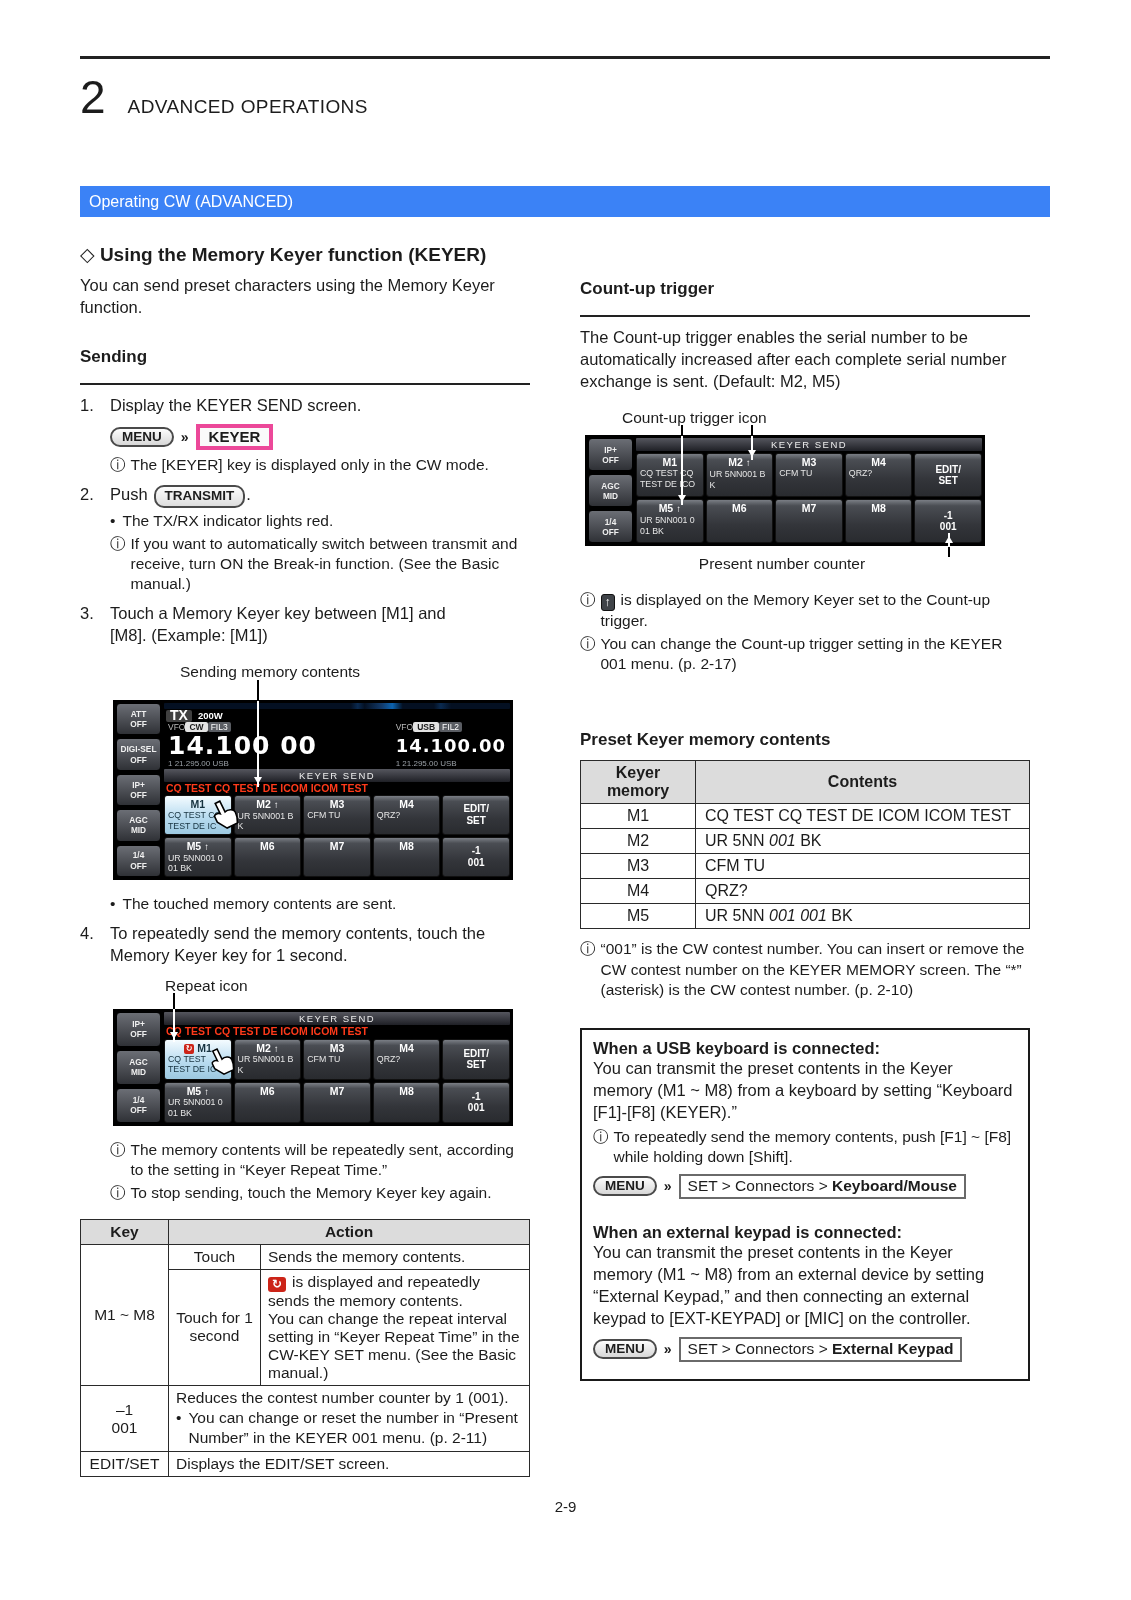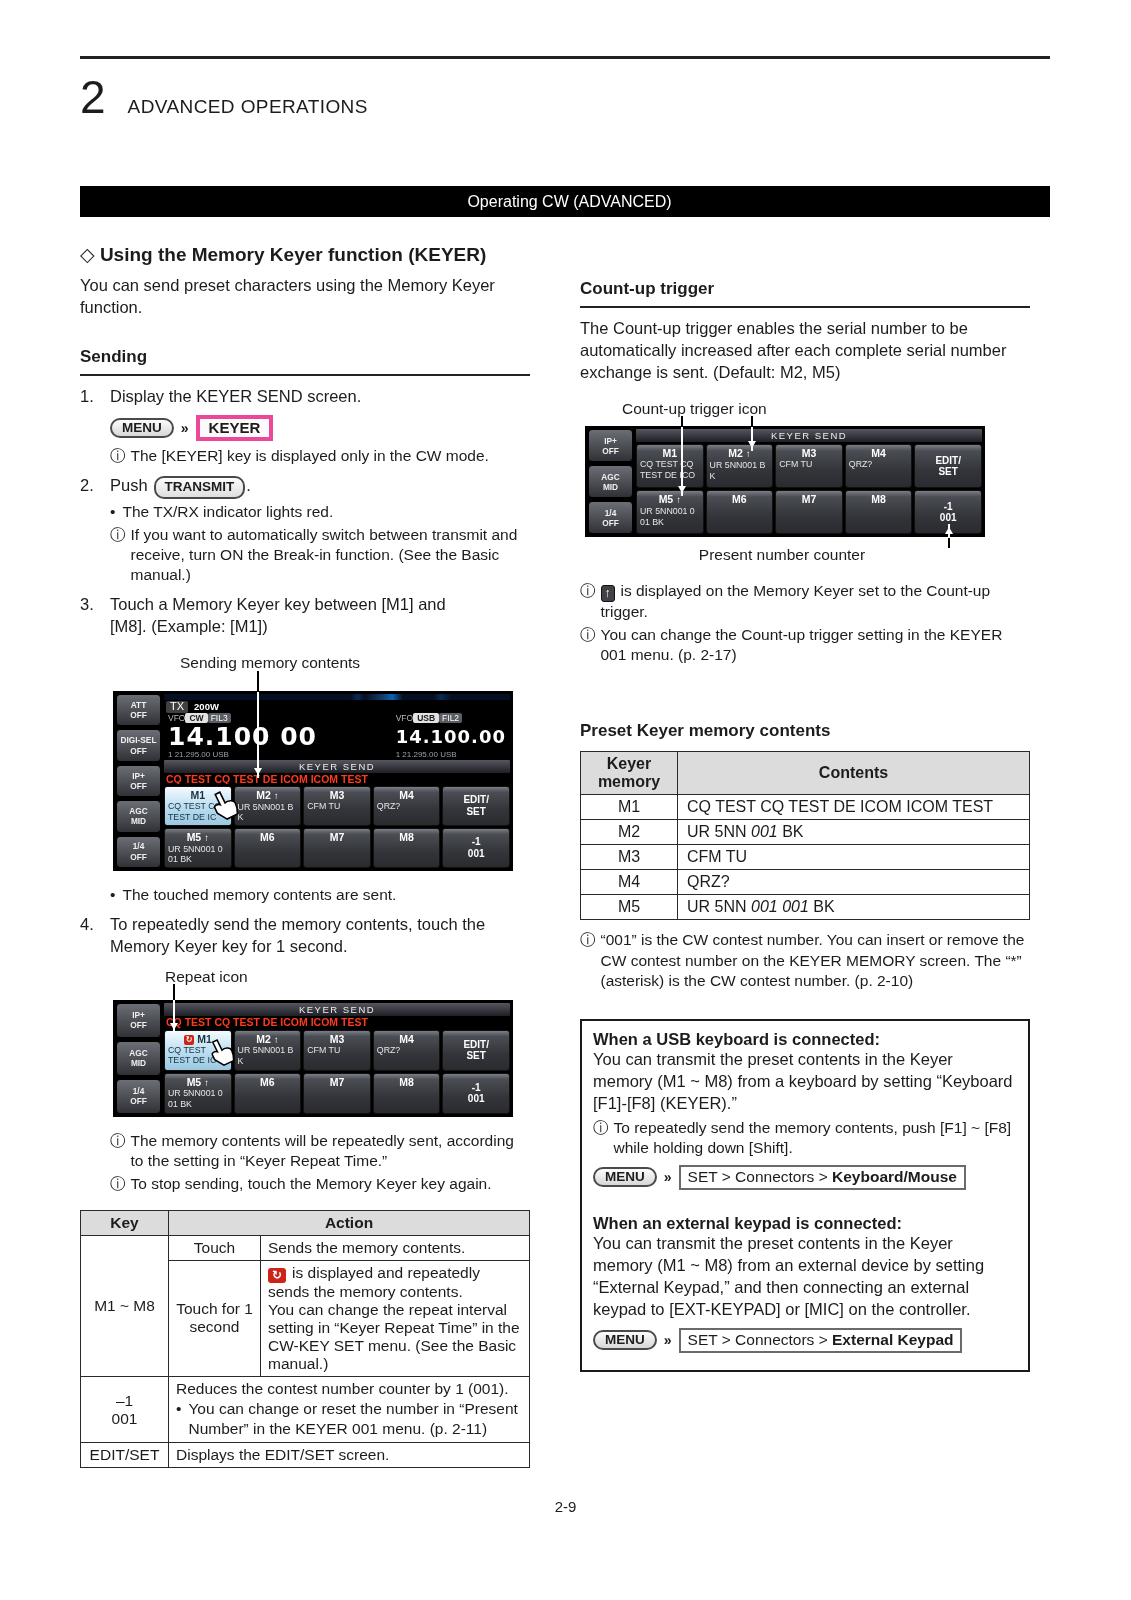--- a/index.html
+++ b/index.html
@@ -4,32 +4,32 @@
 <style>
   * { margin:0; padding:0; box-sizing:border-box; }
   html,body { background:#fff; }
   .page { position:relative; width:1131px; height:1600px; background:#fff; overflow:hidden;
           font-family:"Liberation Sans","DejaVu Sans",sans-serif; color:#1c1c1c; }
 
   .toprule { position:absolute; left:80px; top:56px; width:970px; height:3px; background:#222; }
   .chapter { position:absolute; left:80px; top:70px; display:flex; align-items:baseline; gap:22px; }
   .chapter .num { font-size:46px; font-weight:400; }
   .chapter .ctitle { font-size:19px; letter-spacing:.4px; }
-  .banner { position:absolute; left:80px; top:186px; width:970px; height:31px; background:#000000;
-            color:#fff; font-size:16px; line-height:31px; padding-left:9px;text-align:center; }
+  .banner { position:absolute; left:80px; top:186px; width:970px; height:31px; background:#3b82f6;
+            color:#fff; font-size:16px; line-height:31px; padding-left:9px; }
   .pageno { position:absolute; left:0; right:0; top:1498px; text-align:center; font-size:15px; }
 
   .col { position:absolute; top:243px; }
   .col-l { left:80px; width:450px; }
   .col-r { left:580px; width:450px; }
 
   .sec-head { font-size:19px; font-weight:bold; margin-bottom:9px; }
   .body { font-size:16.5px; line-height:1.33; }
   .col-l > .body { max-width:432px; }
-  .rule-head { font-size:17px; font-weight:bold; border-bottom:2.5px solid #222; padding-bottom:7px;
+  .rule-head { font-size:17px; font-weight:bold; border-bottom:2.5px solid #222; padding-bottom:16px;
                margin:28px 0 10px 0; }
   .rule-head.first { margin-top:36px; }
   .sub-head { font-size:17px; font-weight:bold; margin:56px 0 10px 0; }
 
   .step { display:flex; gap:8px; font-size:16.5px; line-height:1.33; margin-top:9px; }
   .step .n { flex:none; width:22px; }
   .note { display:flex; gap:5px; font-size:15.5px; line-height:1.3; margin:3px 0 3px 30px; }
   .note .i { flex:none; }
   .note .nt { flex:1; }
   .bullet-line { display:flex; gap:7px; font-size:15.5px; line-height:1.3; margin:3px 0 3px 30px; }
@@ -62,21 +62,21 @@
   .rs-b { height:180px; margin:18px 0 0 33px; }
   .rs-c { height:117px; margin:13px 0 0 33px; }
   .rs-side { width:45px; flex:none; display:flex; flex-direction:column; gap:3px; }
   .rs-btn { flex:1; background:linear-gradient(#6b6e75,#2f3136); border:1px solid #000; border-radius:4px;
             color:#f0f0f0; font-size:8.3px; font-weight:bold; display:flex; flex-direction:column;
             align-items:center; justify-content:center; line-height:1.25; text-align:center; }
   .rs-main { flex:1; min-width:0; display:flex; flex-direction:column; }
   .rs-scope { height:6px; border-radius:1px;
      background:linear-gradient(90deg,#041022 0%,#041022 54%,#0a2a50 56%,#041022 58%,#123a6a 63%,#0b63b0 66%,#041022 69%,#041022 78%,#0a2a50 80%,#041022 83%,#041022 100%); }
   .rs-txrow { height:13px; display:flex; align-items:center; padding:0 2px; margin-top:1px; }
-  .tx-badge { background:#404040; color:#fff; font-size:11px; font-weight:normal; padding:0 4px 1px; border-radius:2px; line-height:11px; }
+  .tx-badge { background:#404040; color:#fff; font-size:14px; font-weight:bold; padding:0 4px 1px; border-radius:2px; line-height:11px; }
   .pwr { color:#fff; font-size:9.5px; font-weight:bold; margin-left:6px; }
   .rs-vfo { height:47px; display:flex; justify-content:space-between; padding:0 4px; }
   .badge-row { display:flex; align-items:center; height:11px; }
   .vfo-lbl { color:#bbb; font-size:8.5px; }
   .mode-badge { background:#e3e3e3; color:#1a1a1a; font-size:8.5px; font-weight:bold; padding:0 4px; border-radius:2px; line-height:10px; }
   .fil-badge { background:#5a5d63; color:#fff; font-size:8.5px; padding:0 3px; border-radius:2px; line-height:10px; }
   .freq-big { color:#fff; font-size:25px; font-weight:bold; letter-spacing:1px; line-height:26px; font-family:"DejaVu Sans",sans-serif; }
   .freq-mid { color:#fff; font-size:18px; font-weight:bold; letter-spacing:1px; line-height:26px; font-family:"DejaVu Sans",sans-serif; }
   .freq-sub { color:#9aa0a6; font-size:8px; line-height:9px; }
   .rs-title { background:linear-gradient(#55565e,#1f2026); color:#eee; font-size:9.5px; text-align:center;
@@ -106,21 +106,21 @@
   table.doc-table { border-collapse:collapse; width:100%; margin-top:16px; }
   .doc-table th, .doc-table td { border:1.5px solid #2a2a2a; font-size:15.5px; padding:3px 7px; vertical-align:middle; }
   .doc-table th { background:#dcdcdc; font-weight:bold; text-align:center; }
   .doc-table td.c { text-align:center; }
   .doc-table .w-key { width:88px; }
   .doc-table .w-type { width:92px; }
 
   table.preset { border-collapse:collapse; width:100%; margin-top:2px; }
   .preset th, .preset td { border:1.5px solid #2a2a2a; font-size:16px; padding:3px 9px; vertical-align:middle; }
   .preset th { background:#dcdcdc; font-weight:bold; text-align:center; }
-  .preset .w1 { width:97px; text-align:center; }
+  .preset .w1 { width:115px; text-align:center; }
 
   .infobox { border:2px solid #1a1a1a; padding:9px 11px 12px; margin-top:28px; }
   .ib-head { font-size:16.5px; font-weight:bold; }
   .ib-head.spaced { margin-top:24px; }
   .infobox .note { margin-left:0; }
   .infobox .menu-row { margin-left:0; }
 
   .cr { text-align:center; padding-right:46px; margin-top:9px; }
 </style>
 </head>

